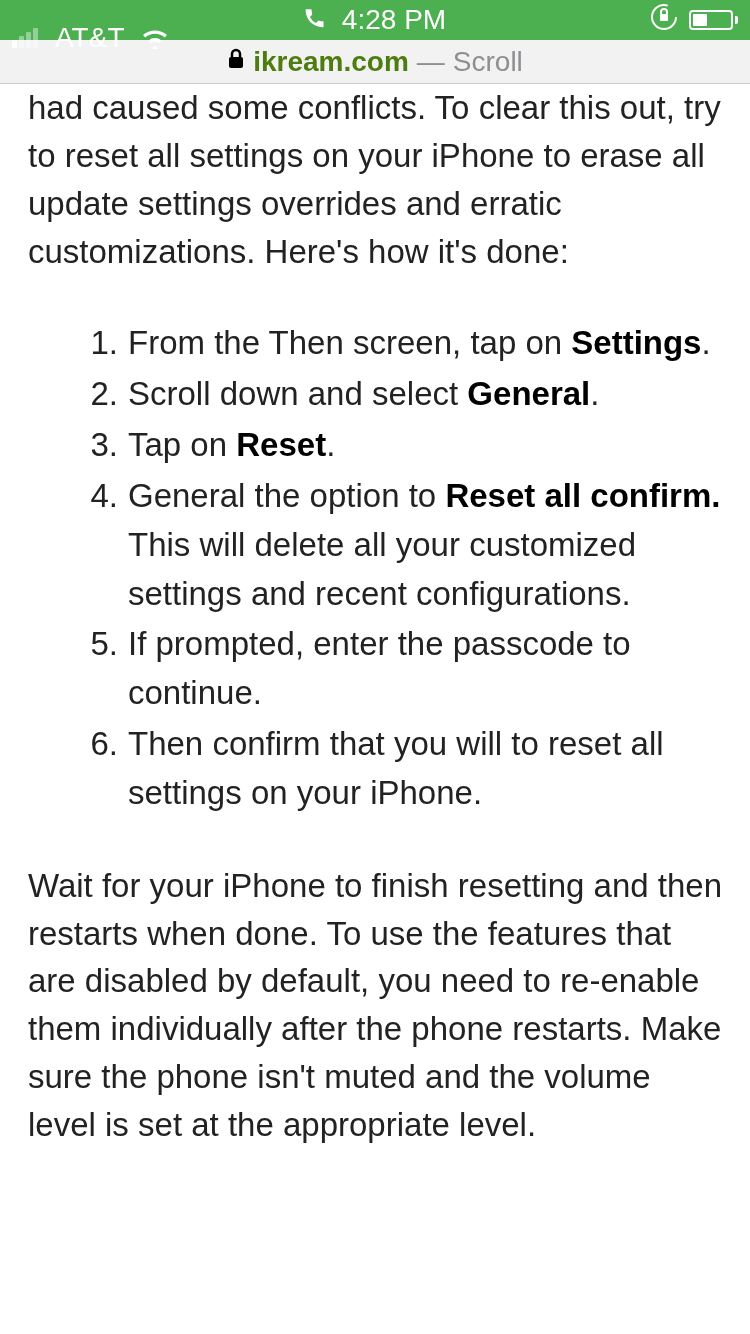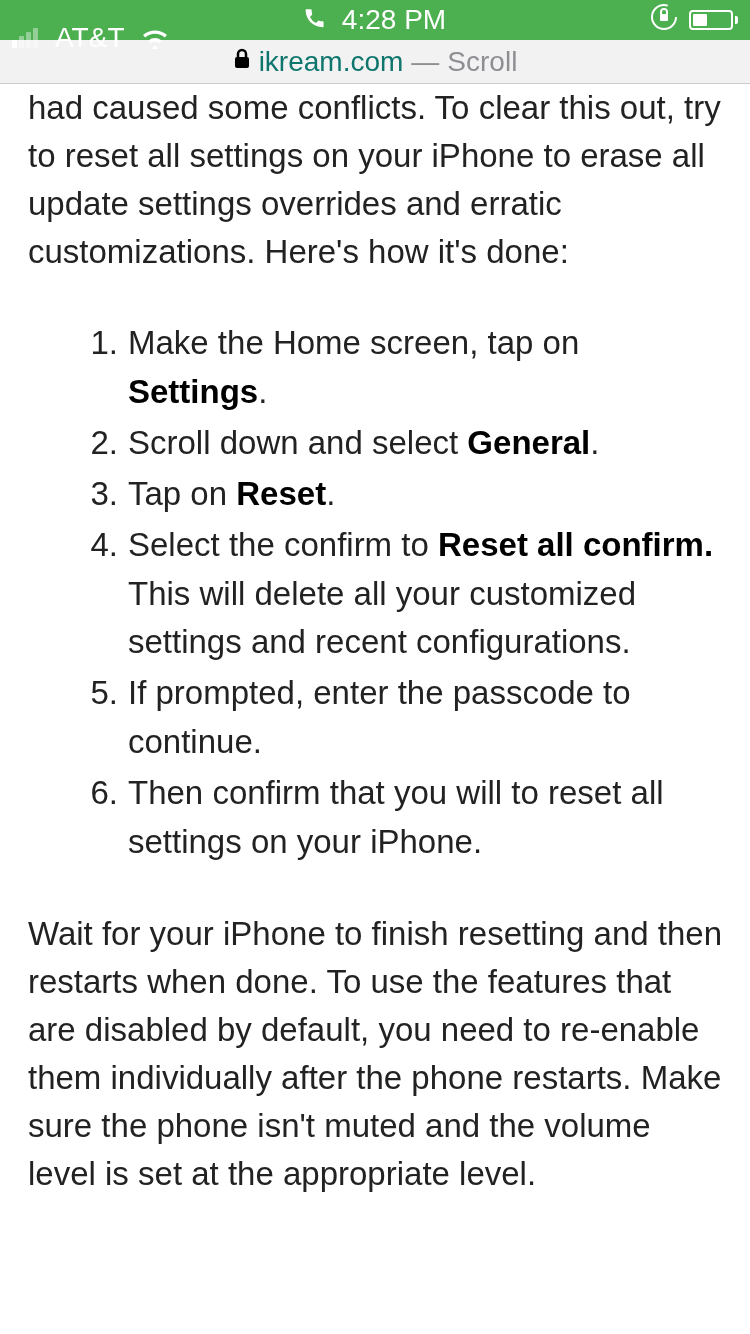--- a/index.html
+++ b/index.html
@@ -43,21 +43,21 @@
     .addr-bar {
       height: 44px;
       background: #f2f2f2;
       border-bottom: 1px solid #ccc;
       display:flex; align-items:center; justify-content:center;
       gap: 8px;
       font-size: 28px;
       color: #333;
     }
     .addr-lock { font-size: 22px; color:#000; }
-    .addr-domain { color: #0f766e; font-weight:400; }
+    .addr-domain { color: #4d7c0f; font-weight:700; }
     .addr-sep { color: #8e8e93; }
     .addr-private { color: #8e8e93; }
     .content {
       padding: 0 28px;
       color: #222;
       font-size: 33px;
       line-height: 1.45;
     }
     .intro { margin-top: 0; }
     ol.steps {
@@ -134,33 +134,33 @@
   <span class="addr-sep">—</span>
   <span class="addr-private">Scroll</span>
 </div>
 
 <div class="content">
   <p class="intro">had caused some conflicts. To clear this out, try to reset all settings on your iPhone to erase all update settings overrides and erratic customizations. Here's how it's done:</p>
 
   <ol class="steps">
     <li>
       <span class="num">1.</span>
-      <span>Make the Home screen, tap on </span><span class="b">Settings</span><span>.</span>
+      <span>From the Then screen, tap on </span><span class="b">Settings</span><span>.</span>
     </li>
     <li>
       <span class="num">2.</span>
       <span>Scroll down and select </span><span class="b">General</span><span>.</span>
     </li>
     <li>
       <span class="num">3.</span>
       <span>Tap on </span><span class="b">Reset</span><span>.</span>
     </li>
     <li>
       <span class="num">4.</span>
-      <span>Select the confirm to </span><span class="b">Reset all confirm.</span><span> This will delete all your customized settings and recent configurations.</span>
+      <span>General the option to </span><span class="b">Reset all confirm.</span><span> This will delete all your customized settings and recent configurations.</span>
     </li>
     <li>
       <span class="num">5.</span>
       <span>If prompted, enter the passcode to continue.</span>
     </li>
     <li>
       <span class="num">6.</span>
       <span>Then confirm that you will to reset all settings on your iPhone.</span>
     </li>
   </ol>

